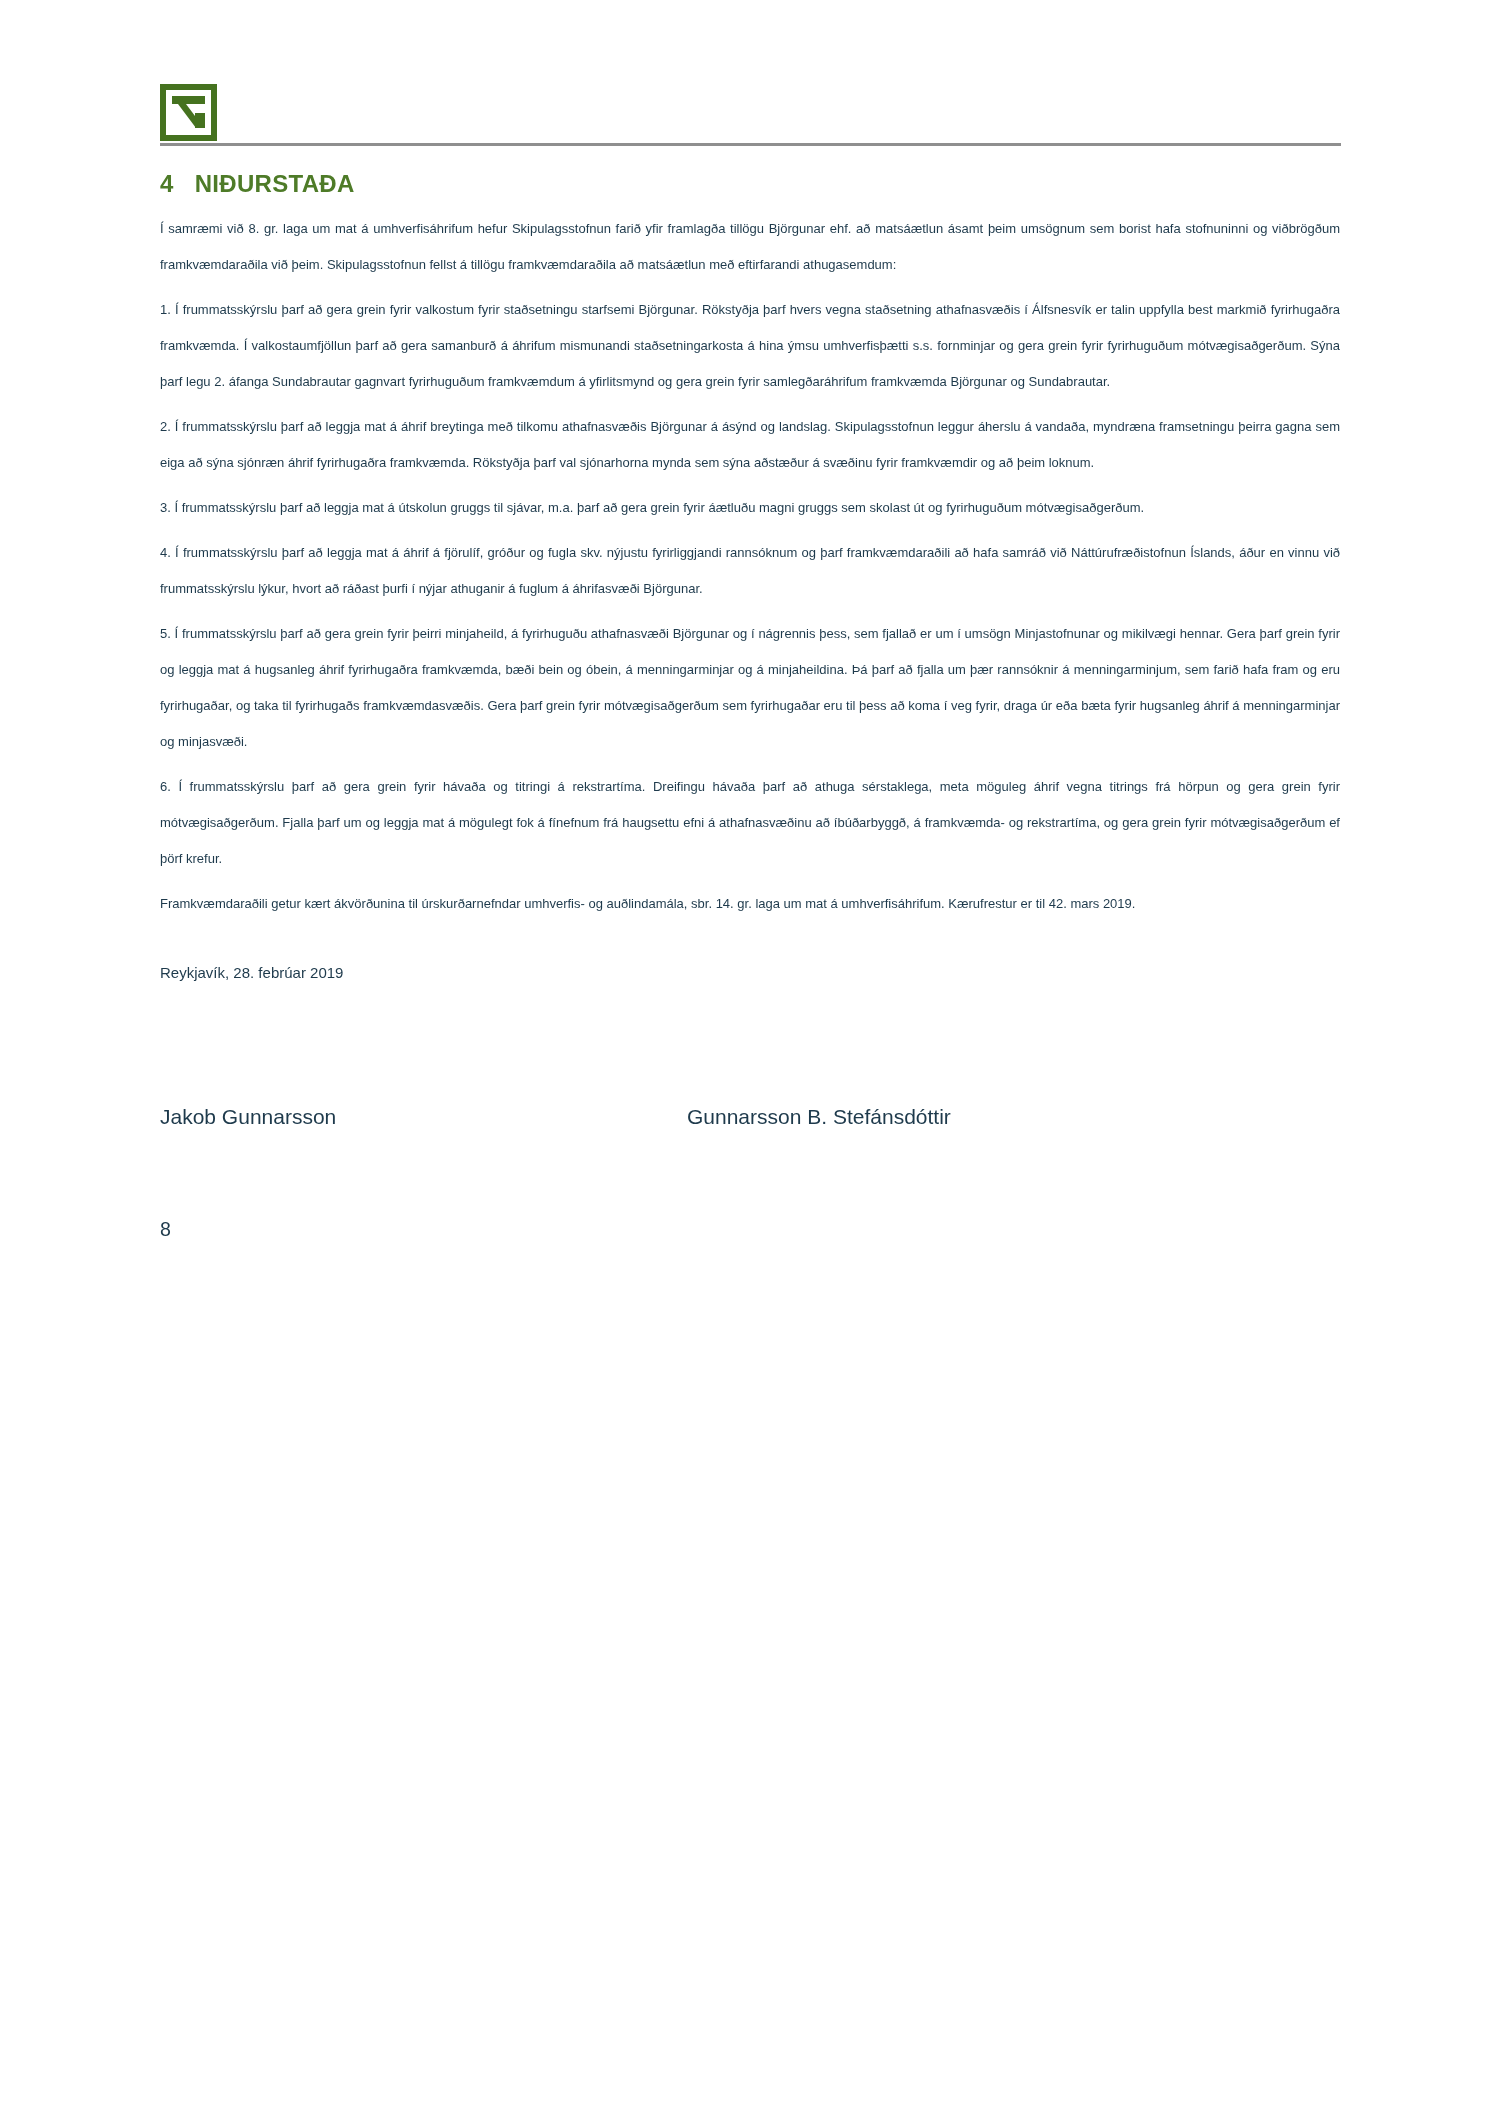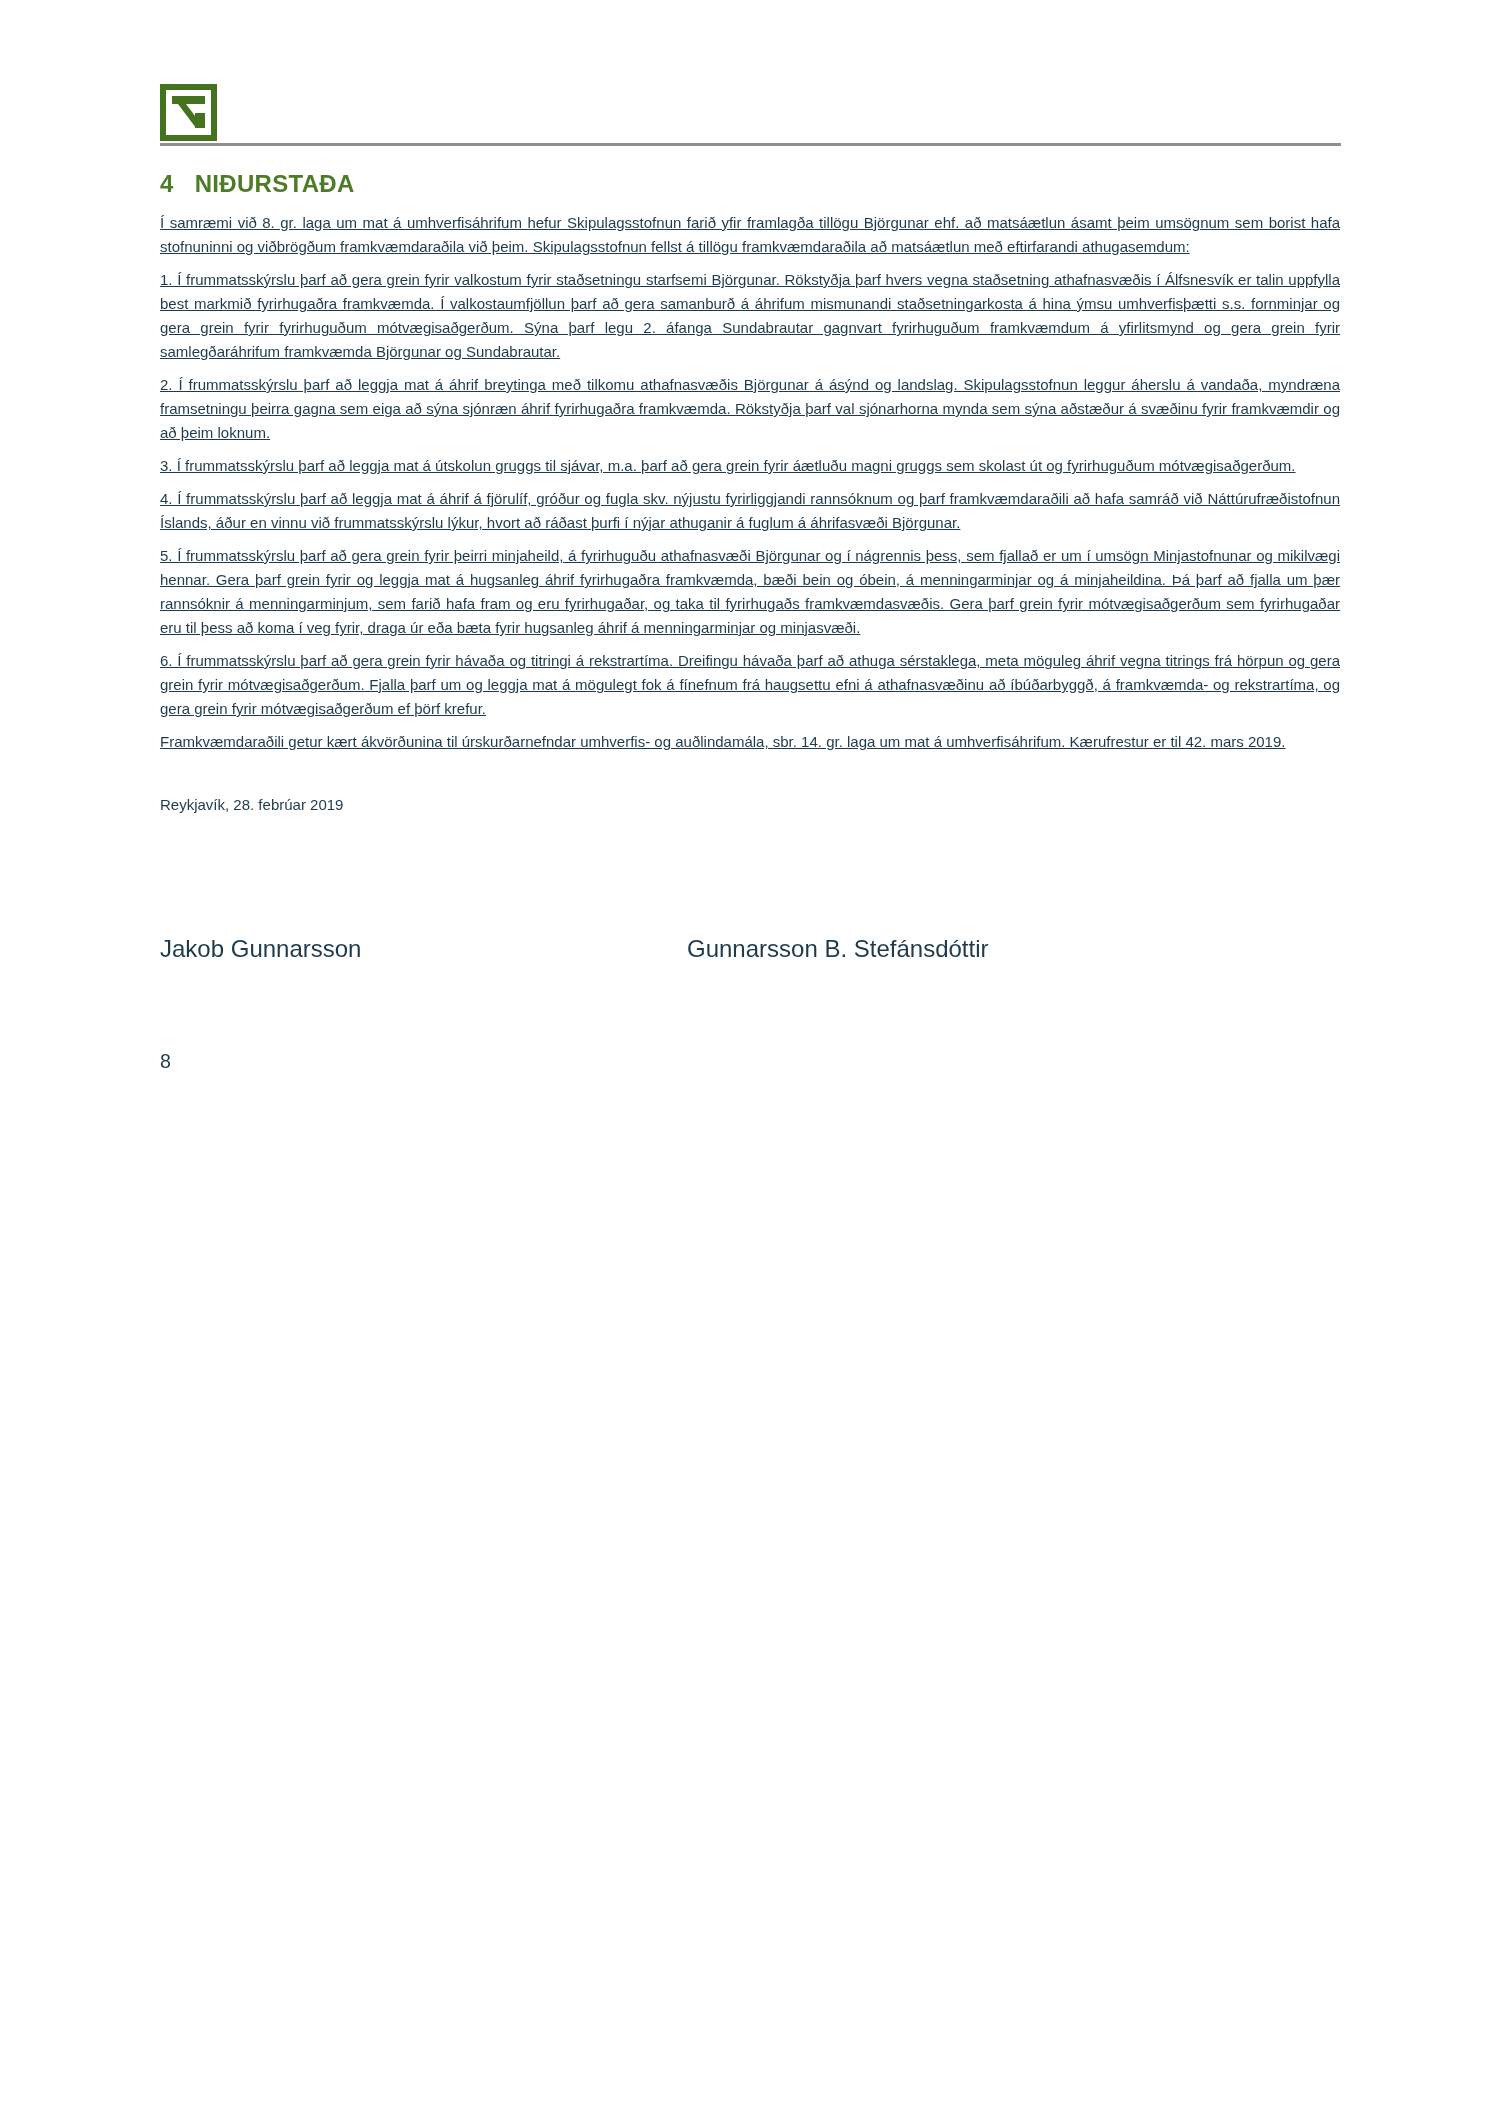--- a/index.html
+++ b/index.html
@@ -29,36 +29,35 @@
     margin: 24px 160px 0 160px;
     color: var(--heading, #4e7b28);
     font-size: 24px;
     line-height: 28px;
     font-weight: bold;
     letter-spacing: 0.3px;
   }
   h1.section-heading .num { display: inline-block; margin-right: 21px; }
   .para {
     margin: 0 160px 9px 160px;
-    font-size: 15px;
-    line-height: 24px;
+    font-size: 13px;
+    line-height: 36px;
     text-align: justify;
     text-justify: inter-word;
-    text-decoration: underline;
   }
   .para.first { margin-top: 13px; }
   .dateline {
     margin: 38px 160px 0 160px;
     font-size: 15px;
     line-height: 26px;
   }
   .signatures {
     display: flex;
     margin: 118px 160px 0 160px;
-    font-size: 24px;
+    font-size: 21px;
     line-height: 26px;
   }
   .signatures .sig-left { width: 527px; flex: 0 0 auto; }
   .signatures .sig-right { flex: 0 0 auto; }
   .page-number {
     margin: 86px 160px 0 160px;
     font-size: 19.6px;
     line-height: 26px;
   }
 </style>

